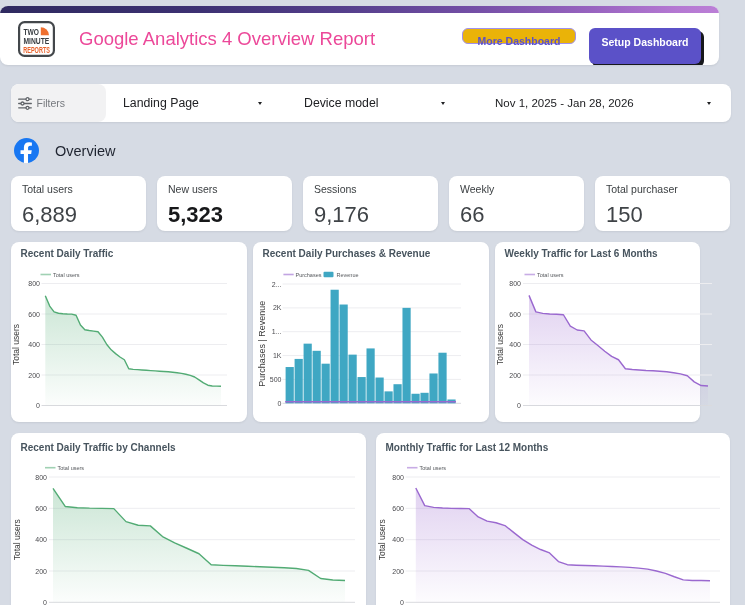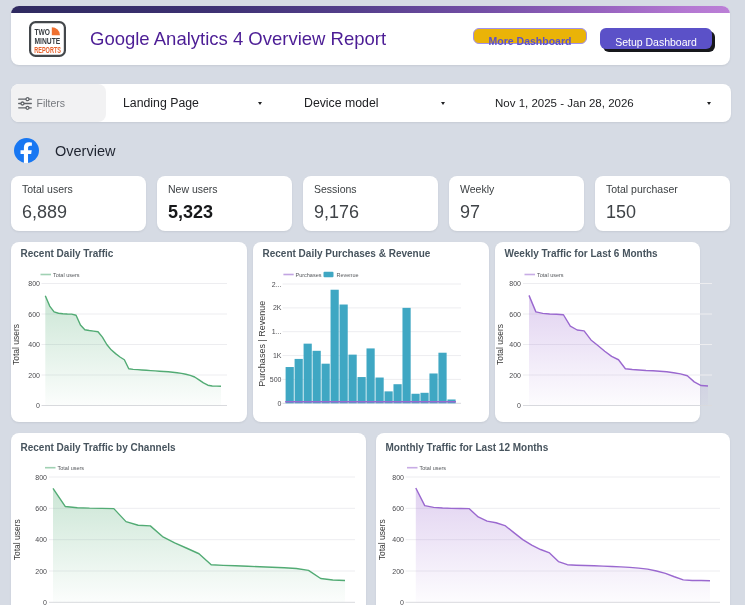--- a/index.html
+++ b/index.html
@@ -1,42 +1,42 @@
 <!DOCTYPE html>
 <html><head><meta charset="utf-8">
 <style>
 * { margin:0; padding:0; box-sizing:border-box; }
 html,body { width:745px; height:605px; overflow:hidden; }
 body { background:#d6dbe4; font-family:"Liberation Sans", sans-serif; position:relative; }
 .card { position:absolute; background:#fff; border-radius:8px; box-shadow:0 1px 2px rgba(60,64,80,0.10); }
-.header { left:11px; top:6px; width:719px; height:59px; overflow:hidden; }
+.header { left:0; top:6px; width:719px; height:59px; overflow:hidden; }
 .strip { position:absolute; left:0; top:0; width:100%; height:7px;
   background:linear-gradient(90deg,#2f2a60 0%,#3d3173 28%,#553f8c 48%,#744fa6 66%,#9763bf 82%,#b478d2 94%,#bb7fd6 100%); }
 .logo { position:absolute; left:18px; top:15px; }
-.htitle { position:absolute; left:79px; top:0; height:59px; line-height:66px; font-size:18.5px; color:#4c1d95; }
+.htitle { position:absolute; left:79px; top:0; height:59px; line-height:66px; font-size:18.5px; color:#ec4899; }
 .btn1 { position:absolute; left:462px; top:21.5px; width:114px; height:16px; background:#eab308;
   border:1.4px solid #a091ec; border-radius:6px; color:#5b51c8; font-weight:bold; font-size:10.5px;
   text-align:center; line-height:25px; }
-.btn2 { position:absolute; left:589px; top:21.5px; width:112px; height:21px; background:#5b51c8;
-  border-radius:6px; color:#fff; font-weight:normal; font-size:10.5px; text-align:center; line-height:28px;
+.btn2 { position:absolute; left:589px; top:21.5px; width:112px; height:36px; background:#5b51c8;
+  border-radius:6px; color:#fff; font-weight:bold; font-size:10.5px; text-align:center; line-height:28px;
   box-shadow:3px 3px 0 #17181c; }
 .fbar { left:11px; top:84px; width:720px; height:38px; }
 .fchip { position:absolute; left:0; top:0; width:95px; height:38px; background:#f2f2f3; border-radius:8px;
   display:flex; align-items:center; }
 .fchip svg { margin-left:6.5px; }
 .fchip span { font-size:10.5px; color:#76797e; margin-left:5px; }
 .fitem { position:absolute; top:0; height:38px; line-height:38px; font-size:12.3px; color:#202124; }
 .caret { display:inline-block; width:0; height:0; border-left:2.7px solid transparent;
   border-right:2.7px solid transparent; border-top:3.8px solid #202124; vertical-align:middle; }
 .ovrow { position:absolute; left:14px; top:138px; display:flex; align-items:center; }
 .ovrow span { font-size:14.5px; color:#1f2430; margin-left:16px; }
 .kpi { position:absolute; top:176px; width:135px; height:55px; background:#fff; border-radius:8px;
   box-shadow:0 1px 2px rgba(60,64,80,0.10); padding:7px 11px; }
 .kl { font-size:10.5px; color:#3c4043; }
-.kv { font-size:18px; color:#3f4347; margin-top:7px; }
+.kv { font-size:22px; color:#3f4347; margin-top:7px; }
 .kv.em { color:#17181a; font-weight:bold; }
 .ctitle { position:absolute; left:9.5px; top:6px; font-size:10px; font-weight:bold; color:#47545e; }
 .c1 { left:11px; top:242px; width:236px; height:180px; }
 .c2 { left:253px; top:242px; width:236px; height:180px; }
 .c3 { left:495px; top:242px; width:205px; height:180px; }
 .c4 { left:11px; top:433px; width:355px; height:190px; }
 .c5 { left:376px; top:433px; width:354px; height:190px; }
 </style></head>
 <body>
 <div class="card header">
@@ -86,21 +86,21 @@
 <div class="kpi" style="left:157px">
     <div class="kl">New users</div>
     <div class="kv em">5,323</div>
   </div>
 <div class="kpi" style="left:303px">
     <div class="kl">Sessions</div>
     <div class="kv">9,176</div>
   </div>
 <div class="kpi" style="left:449px">
     <div class="kl">Weekly</div>
-    <div class="kv">97</div>
+    <div class="kv">66</div>
   </div>
 <div class="kpi" style="left:595px">
     <div class="kl">Total purchaser</div>
     <div class="kv">150</div>
   </div>
 <div class="card c1">
     <div class="ctitle">Recent Daily Traffic</div>
     <svg width="236" height="180" viewBox="0 0 236 180" style="position:absolute;left:0;top:0">
       <defs>
         <linearGradient id="g1" x1="0" y1="0" x2="0" y2="1">

